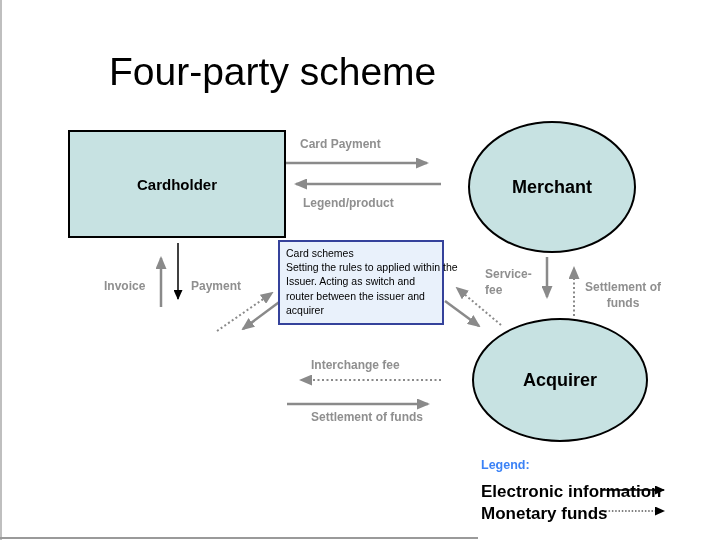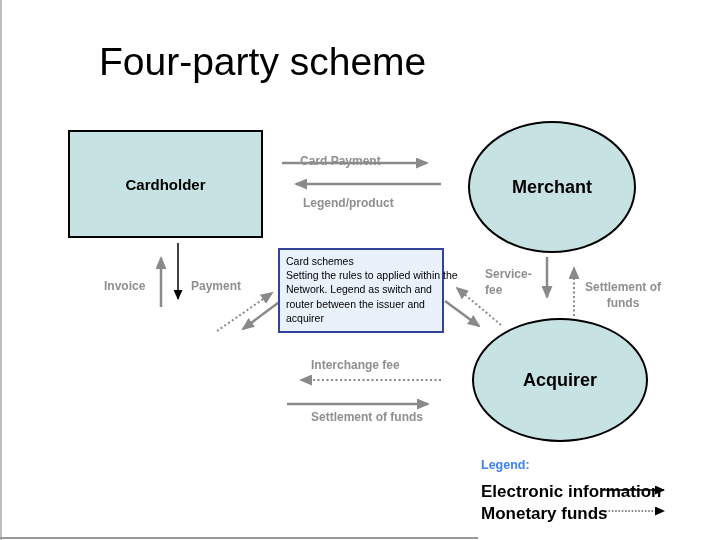--- a/index.html
+++ b/index.html
@@ -5,36 +5,36 @@
   html,body{margin:0;padding:0;background:#fff;}
   .slide{
     position:relative;width:720px;height:540px;background:#ffffff;overflow:hidden;
     font-family:"Liberation Sans", sans-serif;
   }
   .edge-left{position:absolute;left:0;top:0;width:2px;height:540px;background:#bfbfbf;}
   .edge-bottom{position:absolute;left:0;top:537px;width:478px;height:2px;background:#9a9a9a;}
   .arrows{position:absolute;left:0;top:0;width:720px;height:540px;}
   .title{
     position:absolute;left:99px;top:40px;font-size:39px;font-weight:400;color:#000;
-    white-space:nowrap;letter-spacing:0px;margin:0;
+    white-space:nowrap;letter-spacing:0px;margin:10px;
   }
   .node{
     position:absolute;display:flex;align-items:center;justify-content:center;
     background:#c7e2e2;border:2px solid #000;color:#000;font-weight:bold;text-align:center;
     box-sizing:border-box;
   }
-  .node.rect{left:68px;top:130px;width:195px;height:108px;font-size:15px;}
+  .node.rect{left:68px;top:130px;width:218px;height:108px;font-size:15px;}
   .node.ellipse{border-radius:50%;font-size:18px;}
   .node.merchant{left:468px;top:121px;width:168px;height:132px;}
   .node.issuer{left:80px;top:318px;width:170px;height:124px;}
   .node.acquirer{left:472px;top:318px;width:176px;height:124px;}
   .scheme-box{
     position:absolute;left:278px;top:240px;width:166px;height:85px;box-sizing:border-box;
     background:#e9f1fb;border:2px solid #35429b;color:#000;
-    font-size:10.5px;line-height:14.2px;padding:4px 0 12px 6px;margin-top:8px;
+    font-size:10.5px;line-height:14.2px;padding:4px 0 12px 6px;
   }
   .scheme-box .ln{white-space:nowrap;}
   .flow-label{
     position:absolute;color:#8f8f8f;font-weight:bold;font-size:12px;white-space:nowrap;
   }
   .flow-label.two-line{white-space:pre-line;line-height:16px;}
   .legend-title{position:absolute;left:481px;top:458px;font-size:12.5px;font-weight:bold;color:#3b82f6;white-space:nowrap;}
   .legend-item{position:absolute;font-size:17px;color:#000;white-space:nowrap;font-weight:bold;}
   .legend-item.electronic{left:481px;top:482px;}
   .legend-item.monetary{left:481px;top:504px;}
@@ -80,26 +80,26 @@
   <div class="node ellipse merchant">
     <span>Merchant</span>
   </div>
   <div class="node ellipse acquirer">
     <span>Acquirer</span>
   </div>
 
   <div class="scheme-box">
     <div class="ln">Card schemes</div>
     <div class="ln">Setting the rules to applied within the</div>
-    <div class="ln">Network. Legend as switch and</div>
+    <div class="ln">Issuer. Acting as switch and</div>
     <div class="ln">router between the issuer and</div>
     <div class="ln">acquirer</div>
   </div>
 
-  <div class="flow-label" style="left:300px;top:154px;text-align:center;">Card Payment</div>
+  <div class="flow-label" style="left:300px;top:137px;text-align:center;">Card Payment</div>
   <div class="flow-label" style="left:303px;top:196px;">Legend/product</div>
   <div class="flow-label" style="left:104px;top:279px;">Invoice</div>
   <div class="flow-label" style="left:191px;top:279px;">Payment</div>
   <div class="flow-label two-line" style="left:485px;top:266px;">Service-
 fee</div>
   <div class="flow-label two-line" style="left:585px;top:279px;text-align:center;">Settlement of
 funds</div>
   <div class="flow-label" style="left:311px;top:358px;">Interchange fee</div>
   <div class="flow-label" style="left:311px;top:410px;">Settlement of funds</div>
 

